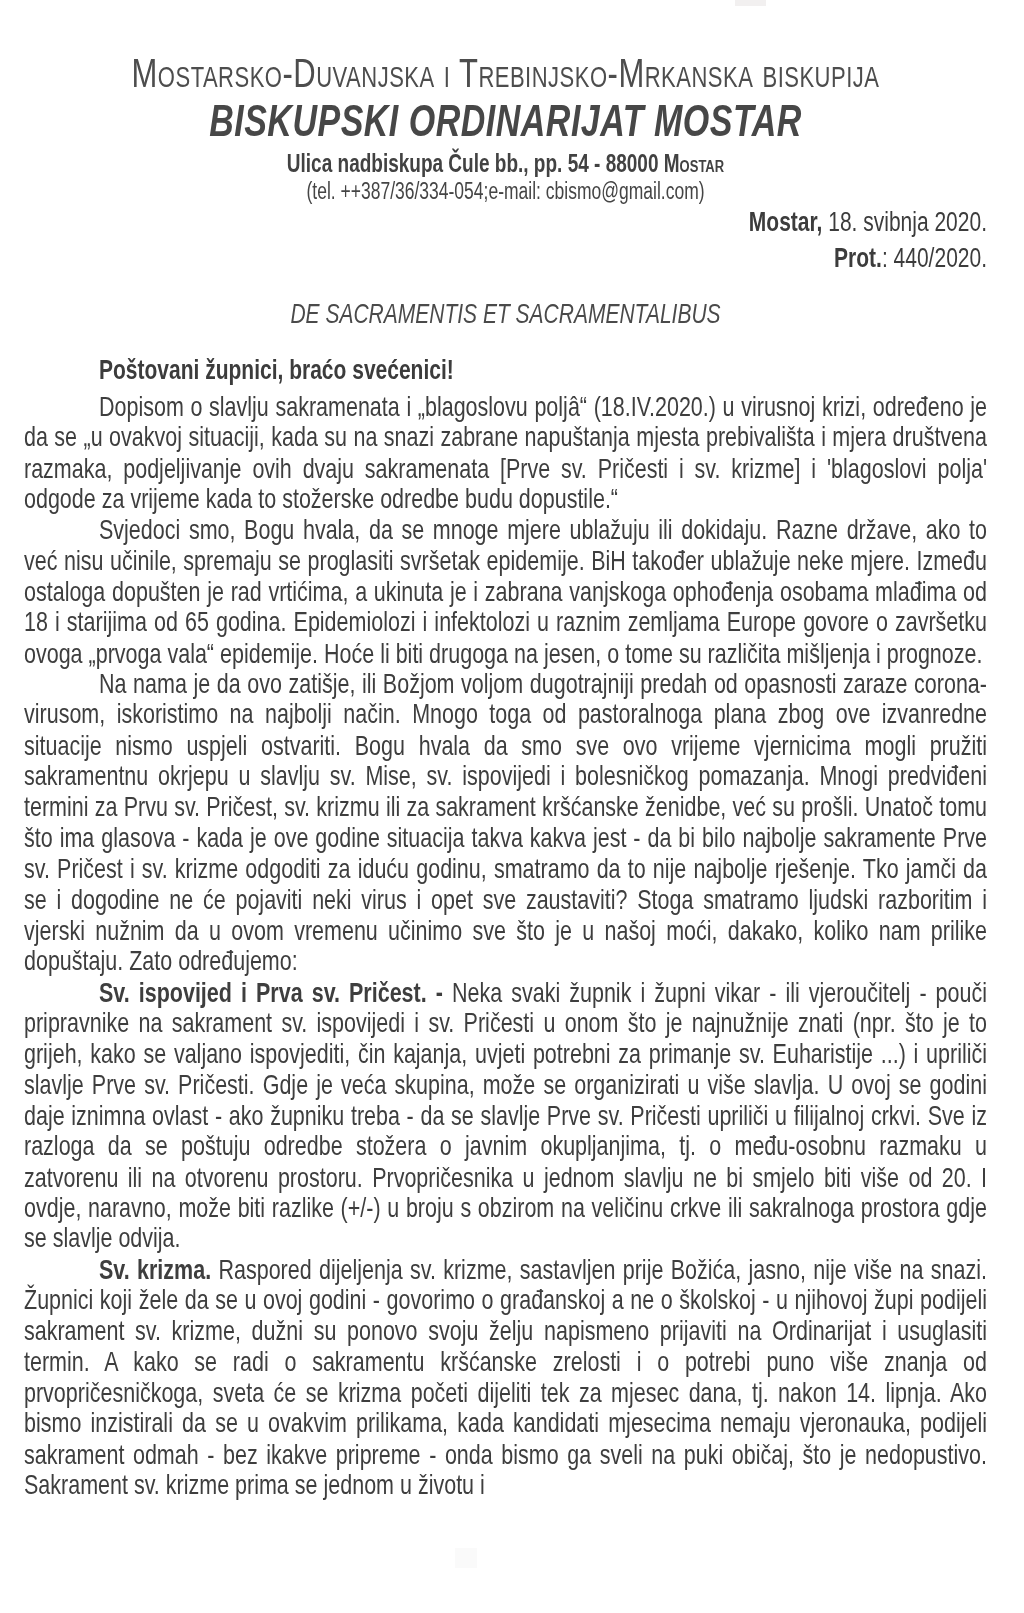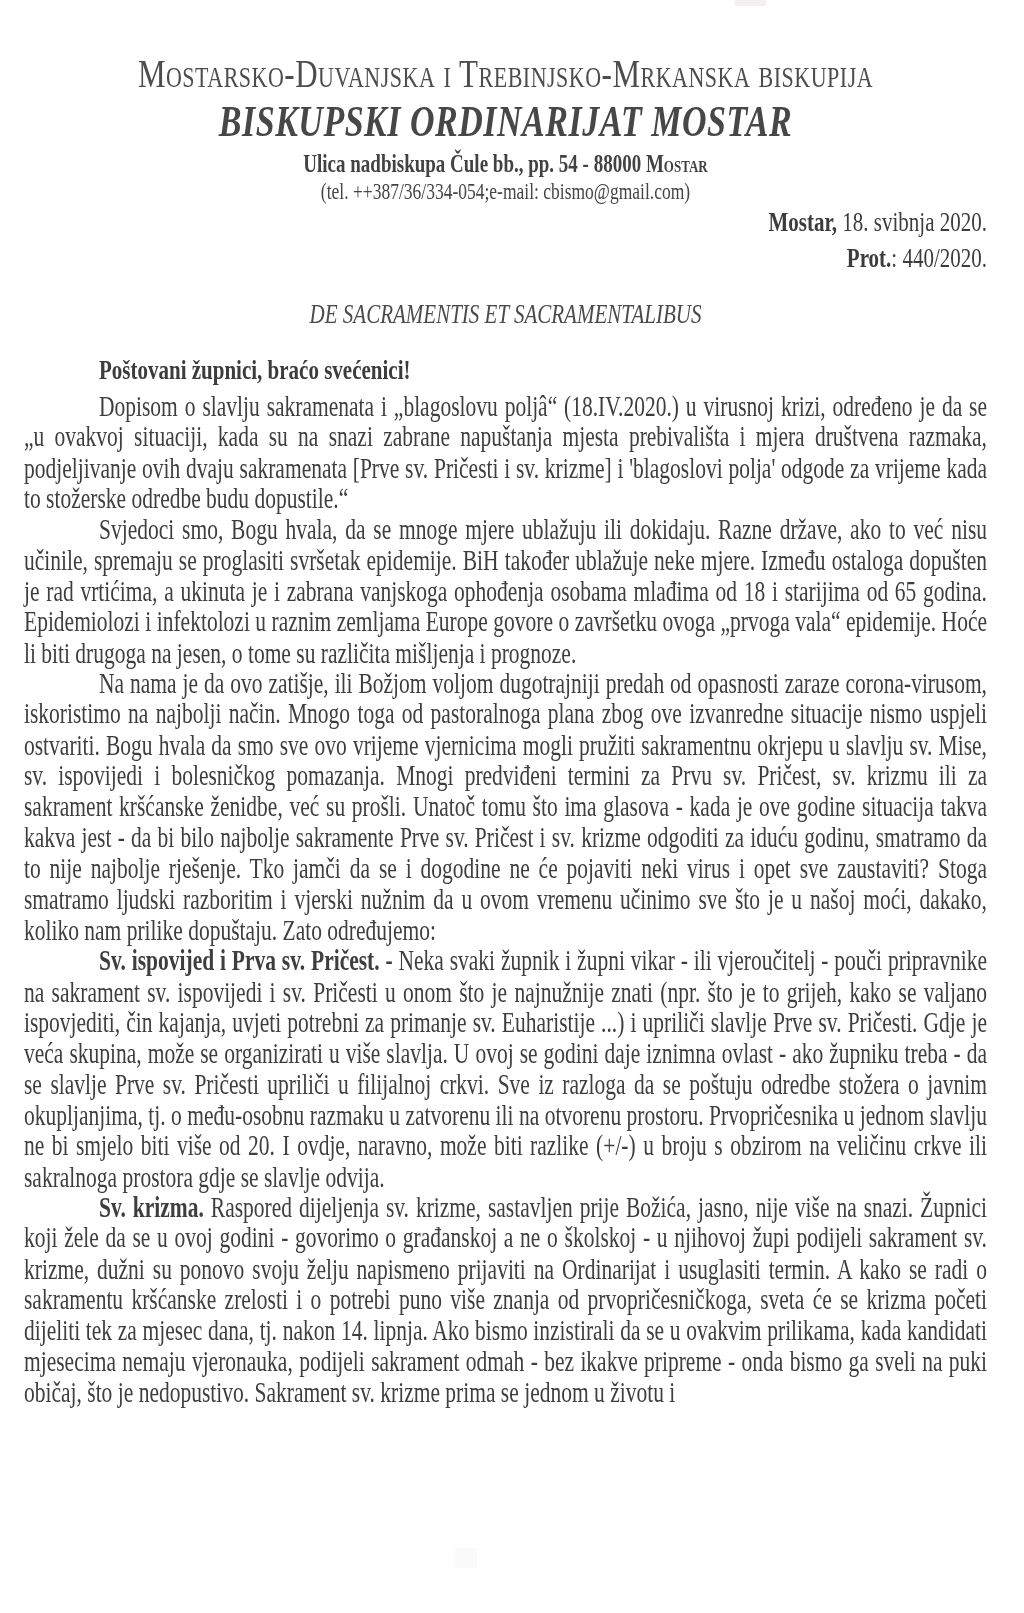--- a/index.html
+++ b/index.html
@@ -2,21 +2,21 @@
 <html><head>
 <meta charset="utf-8">
 <style>
   html, body { margin: 0; padding: 0; background: #e9e9e9; }
   .page {
     position: relative;
     width: 1024px;
     height: 1613px;
     background: #ffffff;
     overflow: hidden;
-    font-family: Liberation Serif, serif;
+    font-family: Liberation Sans, sans-serif;
     color: #3e3e3e;
     margin: 0 auto;
   }
   
   .stretch {
     width: 1024px;
     transform: scaleY(1.32);
     transform-origin: 0 0;
   }
   .content { padding: 39px 37px 0 24px; }

